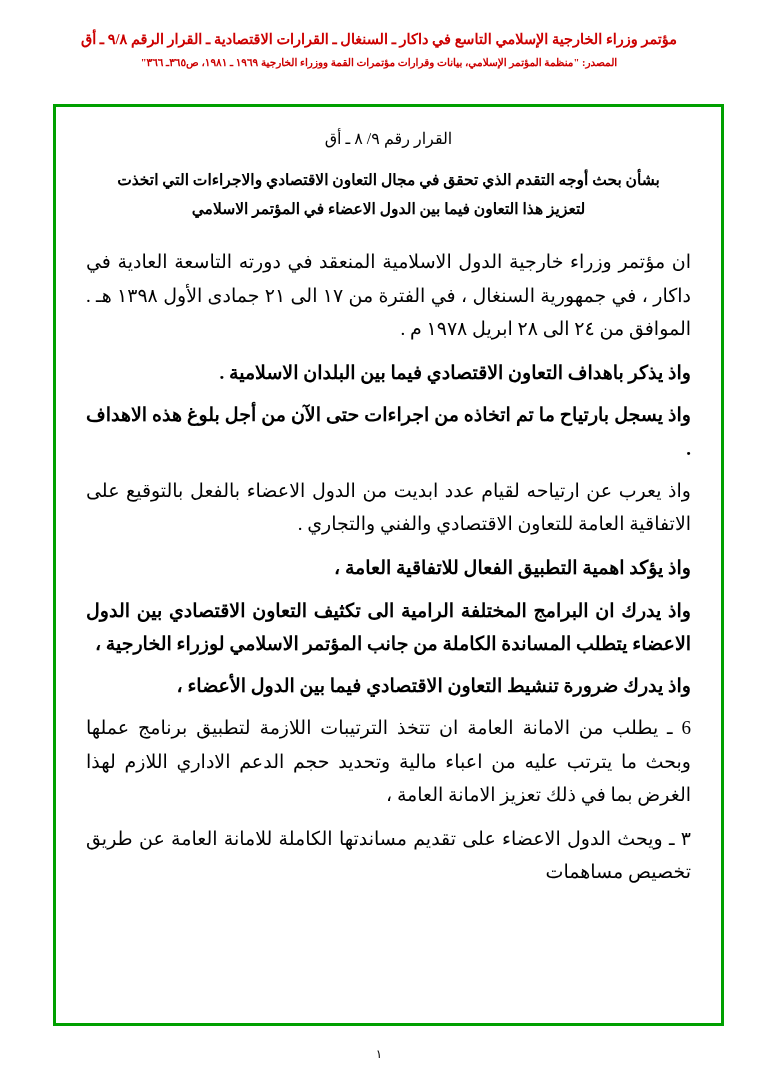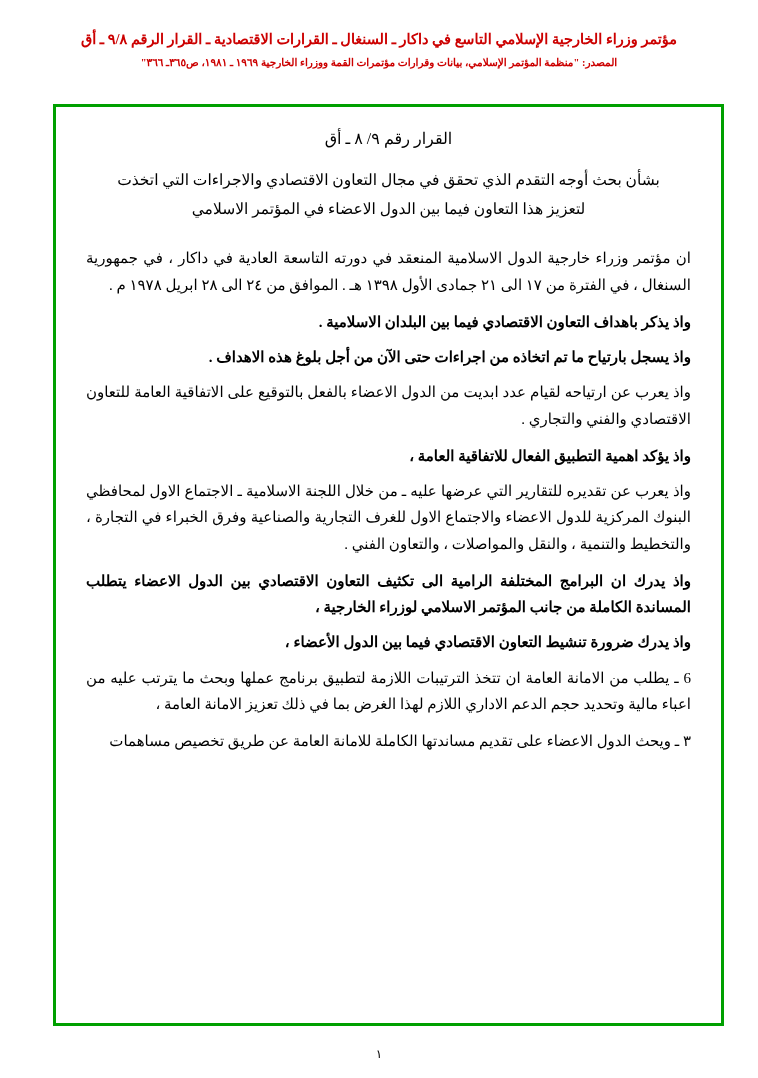--- a/index.html
+++ b/index.html
@@ -65,26 +65,26 @@
   .doc-number {
     text-align: center;
     font-size: 16px;
     font-weight: normal;
     margin: 6px 0 18px 0;
     letter-spacing: 0.5px;
   }
   .doc-subject {
     text-align: center;
     font-size: 15.5px;
-    font-weight: normal;
+    font-weight: bold;
     line-height: 1.85;
     margin: 0 10px 22px 10px;
   }
   p.para {
-    font-size: 15px;
+    font-size: 19px;
     line-height: 1.75;
     text-align: justify;
     text-align-last: right;
     margin: 0 0 11px 0;
   }
   p.tight {
     margin-bottom: 9px;
     font-weight: bold;
   }
   .footer-page {
@@ -114,21 +114,20 @@
       <div class="doc-subject">
         <div>بشأن بحث أوجه التقدم الذي تحقق في مجال التعاون الاقتصادي والاجراءات التي اتخذت</div>
         <div>لتعزيز هذا التعاون فيما بين الدول الاعضاء في المؤتمر الاسلامي</div>
       </div>
 
       <p class="para">ان مؤتمر وزراء خارجية الدول الاسلامية المنعقد في دورته التاسعة العادية في داكار ، في جمهورية السنغال ، في الفترة من ١٧ الى ٢١ جمادى الأول ١٣٩٨ هـ . الموافق من ٢٤ الى ٢٨ ابريل ١٩٧٨ م .</p>
       <p class="para tight">واذ يذكر باهداف التعاون الاقتصادي فيما بين البلدان الاسلامية .</p>
       <p class="para tight">واذ يسجل بارتياح ما تم اتخاذه من اجراءات حتى الآن من أجل بلوغ هذه الاهداف .</p>
       <p class="para">واذ يعرب عن ارتياحه لقيام عدد ابديت من الدول الاعضاء بالفعل بالتوقيع على الاتفاقية العامة للتعاون الاقتصادي والفني والتجاري .</p>
       <p class="para tight">واذ يؤكد اهمية التطبيق الفعال للاتفاقية العامة ،</p>
-      <p class="para">واذ يعرب عن تقديره للتقارير التي عرضها عليه ـ من خلال اللجنة الاسلامية ـ الاجتماع الاول لمحافظي البنوك المركزية للدول الاعضاء والاجتماع الاول للغرف التجارية والصناعية وفرق الخبراء في التجارة ، والتخطيط والتنمية ، والنقل والمواصلات ، والتعاون الفني .</p>
       <p class="para tight">واذ يدرك ان البرامج المختلفة الرامية الى تكثيف التعاون الاقتصادي بين الدول الاعضاء يتطلب المساندة الكاملة من جانب المؤتمر الاسلامي لوزراء الخارجية ،</p>
       <p class="para tight">واذ يدرك ضرورة تنشيط التعاون الاقتصادي فيما بين الدول الأعضاء ،</p>
       <p class="para">6 ـ يطلب من الامانة العامة ان تتخذ الترتيبات اللازمة لتطبيق برنامج عملها وبحث ما يترتب عليه من اعباء مالية وتحديد حجم الدعم الاداري اللازم لهذا الغرض بما في ذلك تعزيز الامانة العامة ،</p>
       <p class="para">٣ ـ ويحث الدول الاعضاء على تقديم مساندتها الكاملة للامانة العامة عن طريق تخصيص مساهمات</p>
 
     </div>
   </div>
 
   <div class="footer-page">١</div>
 

